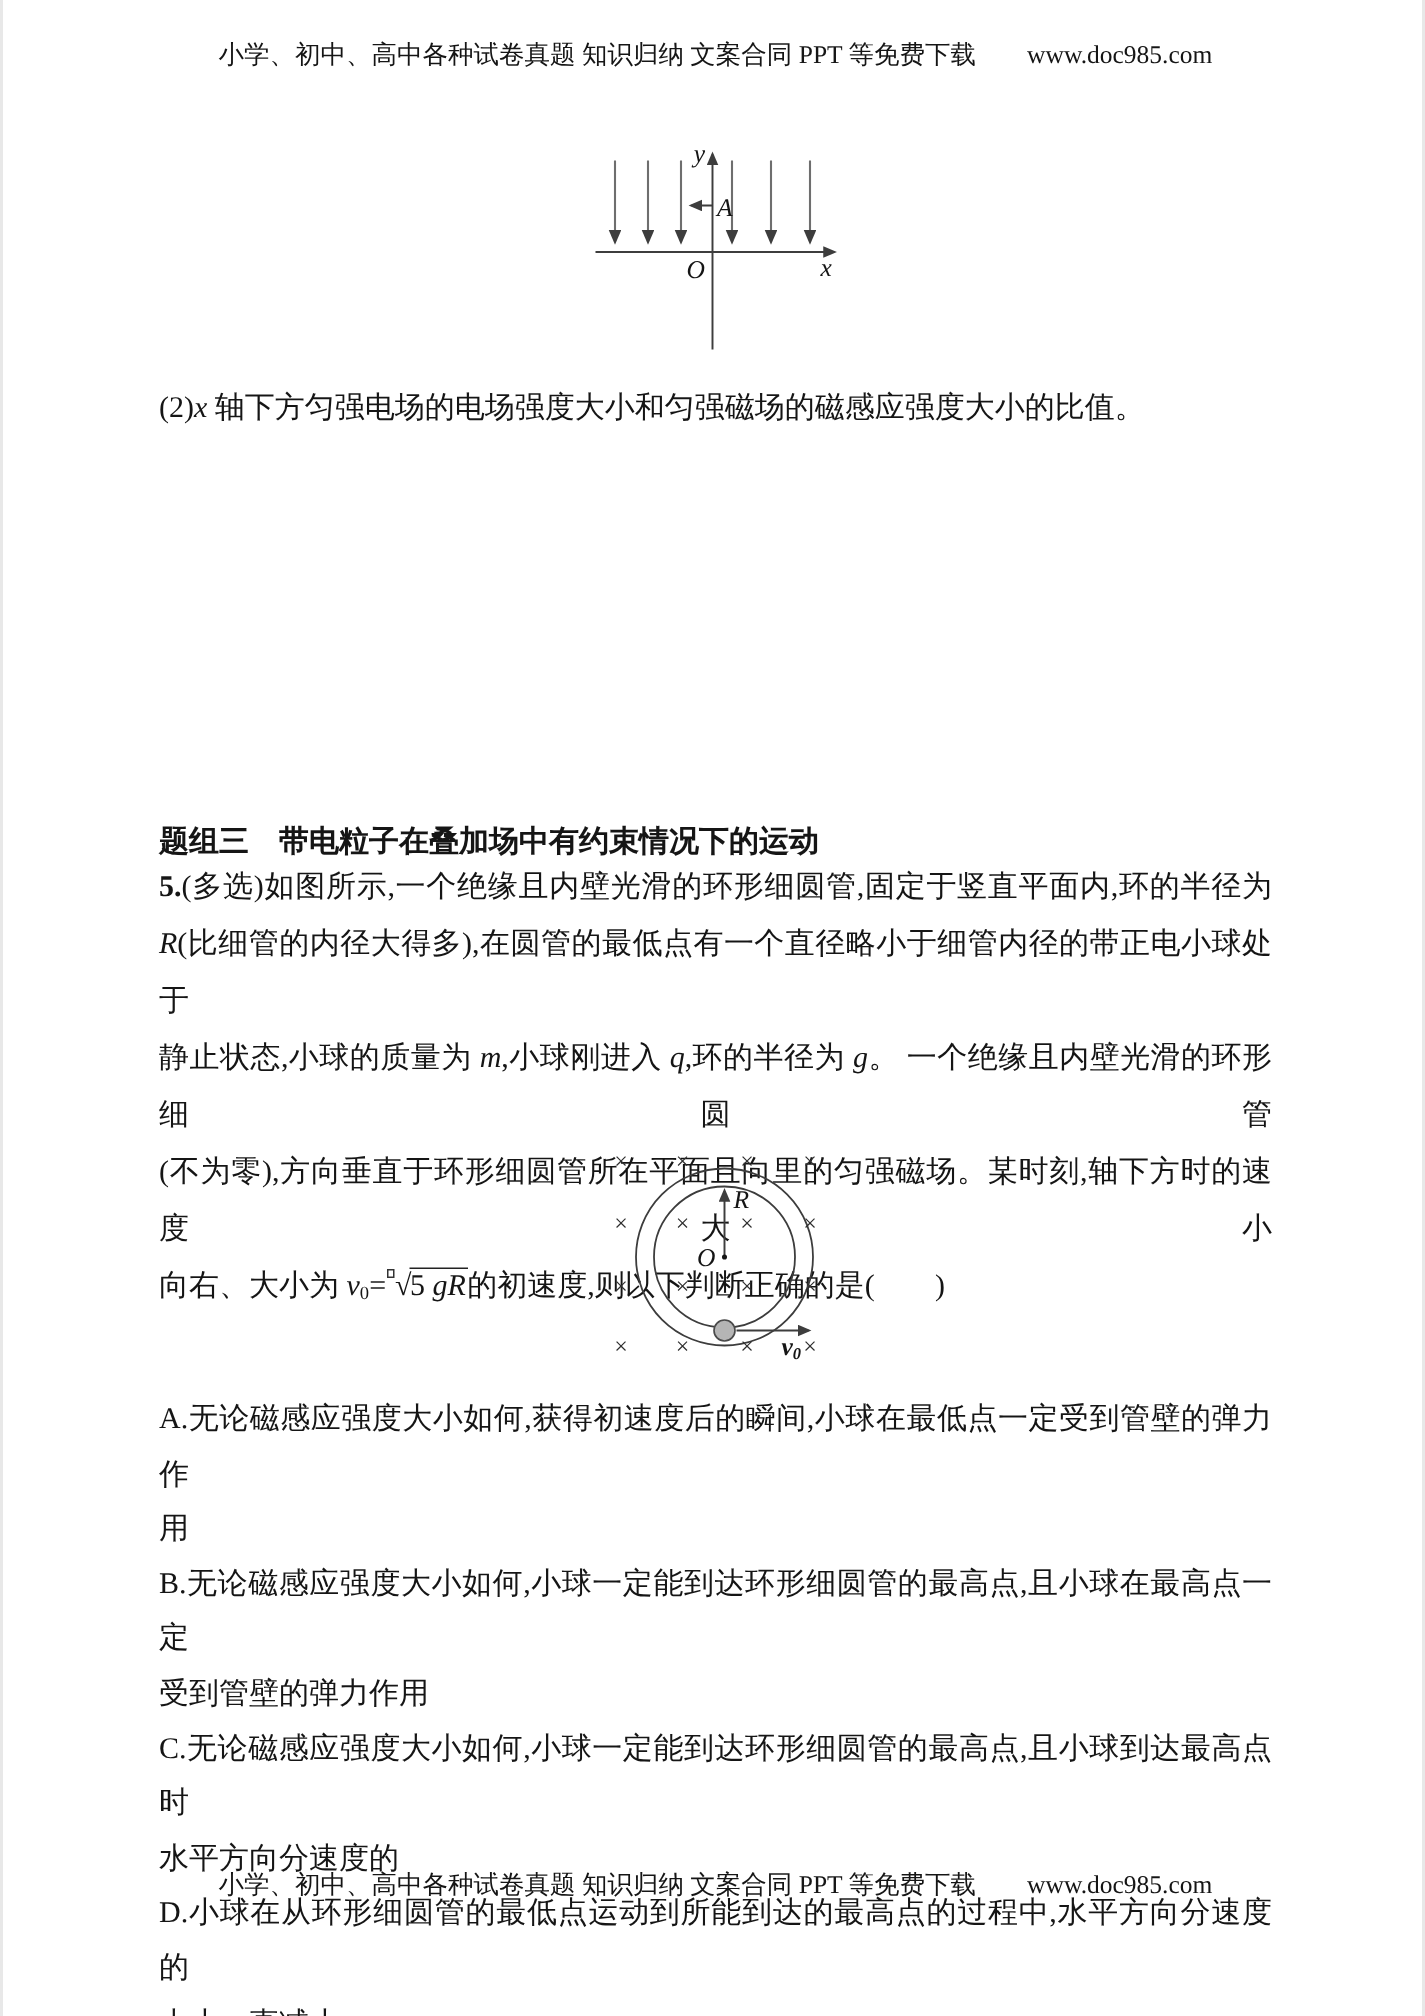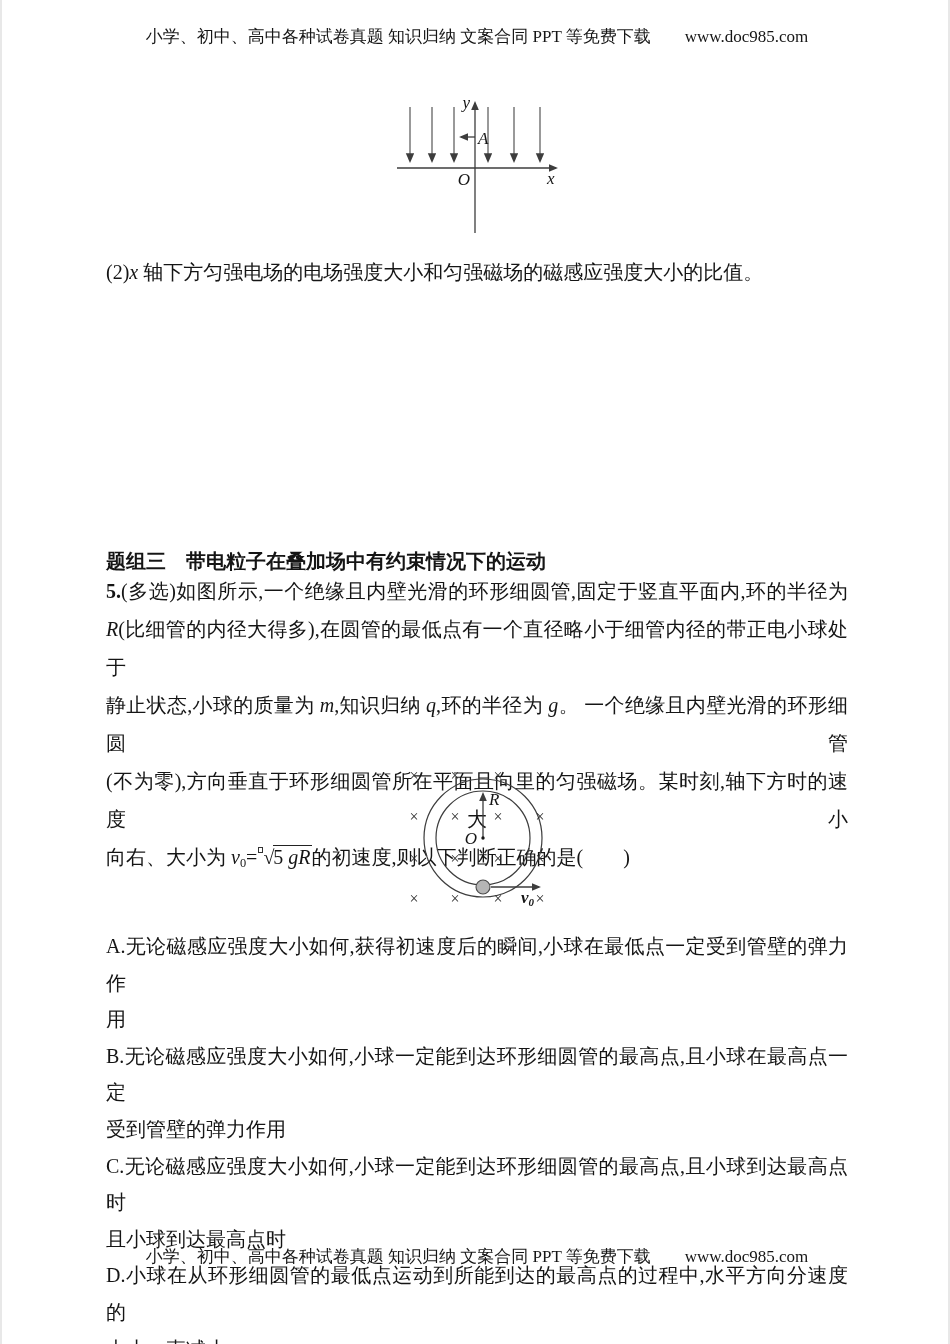--- a/index.html
+++ b/index.html
@@ -83,21 +83,21 @@
 
   <div class="textblock blk-intro">
       <div class="line"><span>(2)</span><span class="seg-i">x</span><span> 轴下方匀强电场的电场强度大小和匀强磁场的磁感应强度大小的比值。</span></div>
     </div>
 
   <div class="textblock heading">题组三　带电粒子在叠加场中有约束情况下的运动</div>
 
   <div class="textblock blk-q5">
       <div class="line just"><span class="seg-b">5.</span><span>(多选)如图所示,一个绝缘且内壁光滑的环形细圆管,固定于竖直平面内,环的半径为</span></div>
       <div class="line just"><span class="seg-i">R</span><span>(比细管的内径大得多),在圆管的最低点有一个直径略小于细管内径的带正电小球处于</span></div>
-      <div class="line just"><span>静止状态,小球的质量为 </span><span class="seg-i">m</span><span>,知识归纳 </span><span class="seg-i">q</span><span>,环的半径为 </span><span class="seg-i">g</span><span>。 一个绝缘且内壁光滑的环形细圆管</span></div>
+      <div class="line just"><span>静止状态,小球的质量为 </span><span class="seg-i">m</span><span>,小球刚进入 </span><span class="seg-i">q</span><span>,环的半径为 </span><span class="seg-i">g</span><span>。 一个绝缘且内壁光滑的环形细圆管</span></div>
       <div class="line just"><span>(不为零),方向垂直于环形细圆管所在平面且向里的匀强磁场。某时刻,轴下方时的速度大小</span></div>
       <div class="line"><span>向右、大小为 </span><span class="seg-i">v</span><span class="seg-sub">0</span><span>=</span><span class="seg-box"></span><span class="seg-rad">√</span><span class="seg-ov">5 </span><span class="seg-ovi">gR</span><span>的初速度,则以下判断正确的是(</span><span>　　</span><span>)</span></div>
     </div>
 
   <svg class="fig fig2" width="180" height="150" viewBox="0 0 180 150">
     <circle class="circ" cx="88" cy="75" r="59"></circle>
     <circle class="circ" cx="88" cy="75" r="47"></circle>
     <g>
       <text class="cross" x="19" y="12" text-anchor="middle" dominant-baseline="central">×</text>
       <text class="cross" x="60" y="12" text-anchor="middle" dominant-baseline="central">×</text>
@@ -124,21 +124,21 @@
     <line class="thin" x1="96" y1="124" x2="144" y2="124" marker-end="url(#ah)"></line>
     <text class="svg-lab svg-lab-b" x="126" y="140"><tspan>v</tspan><tspan dy="3" font-size="11">0</tspan></text>
   </svg>
 
   <div class="textblock blk-opts">
       <div class="line just"><span>A.无论磁感应强度大小如何,获得初速度后的瞬间,小球在最低点一定受到管壁的弹力作</span></div>
       <div class="line"><span>用</span></div>
       <div class="line just"><span>B.无论磁感应强度大小如何,小球一定能到达环形细圆管的最高点,且小球在最高点一定</span></div>
       <div class="line"><span>受到管壁的弹力作用</span></div>
       <div class="line just"><span>C.无论磁感应强度大小如何,小球一定能到达环形细圆管的最高点,且小球到达最高点时</span></div>
-      <div class="line"><span>且小球到达最高点时</span></div>
+      <div class="line"><span>水平方向分速度的</span></div>
       <div class="line just"><span>D.小球在从环形细圆管的最低点运动到所能到达的最高点的过程中,水平方向分速度的</span></div>
       <div class="line"><span>大小一直减小</span></div>
     </div>
 
   <div class="hf footer">
     <span>小学、初中、高中各种试卷真题  知识归纳  文案合同  PPT 等免费下载</span>
     <span>www.doc985.com</span>
   </div>
 
 </div>

